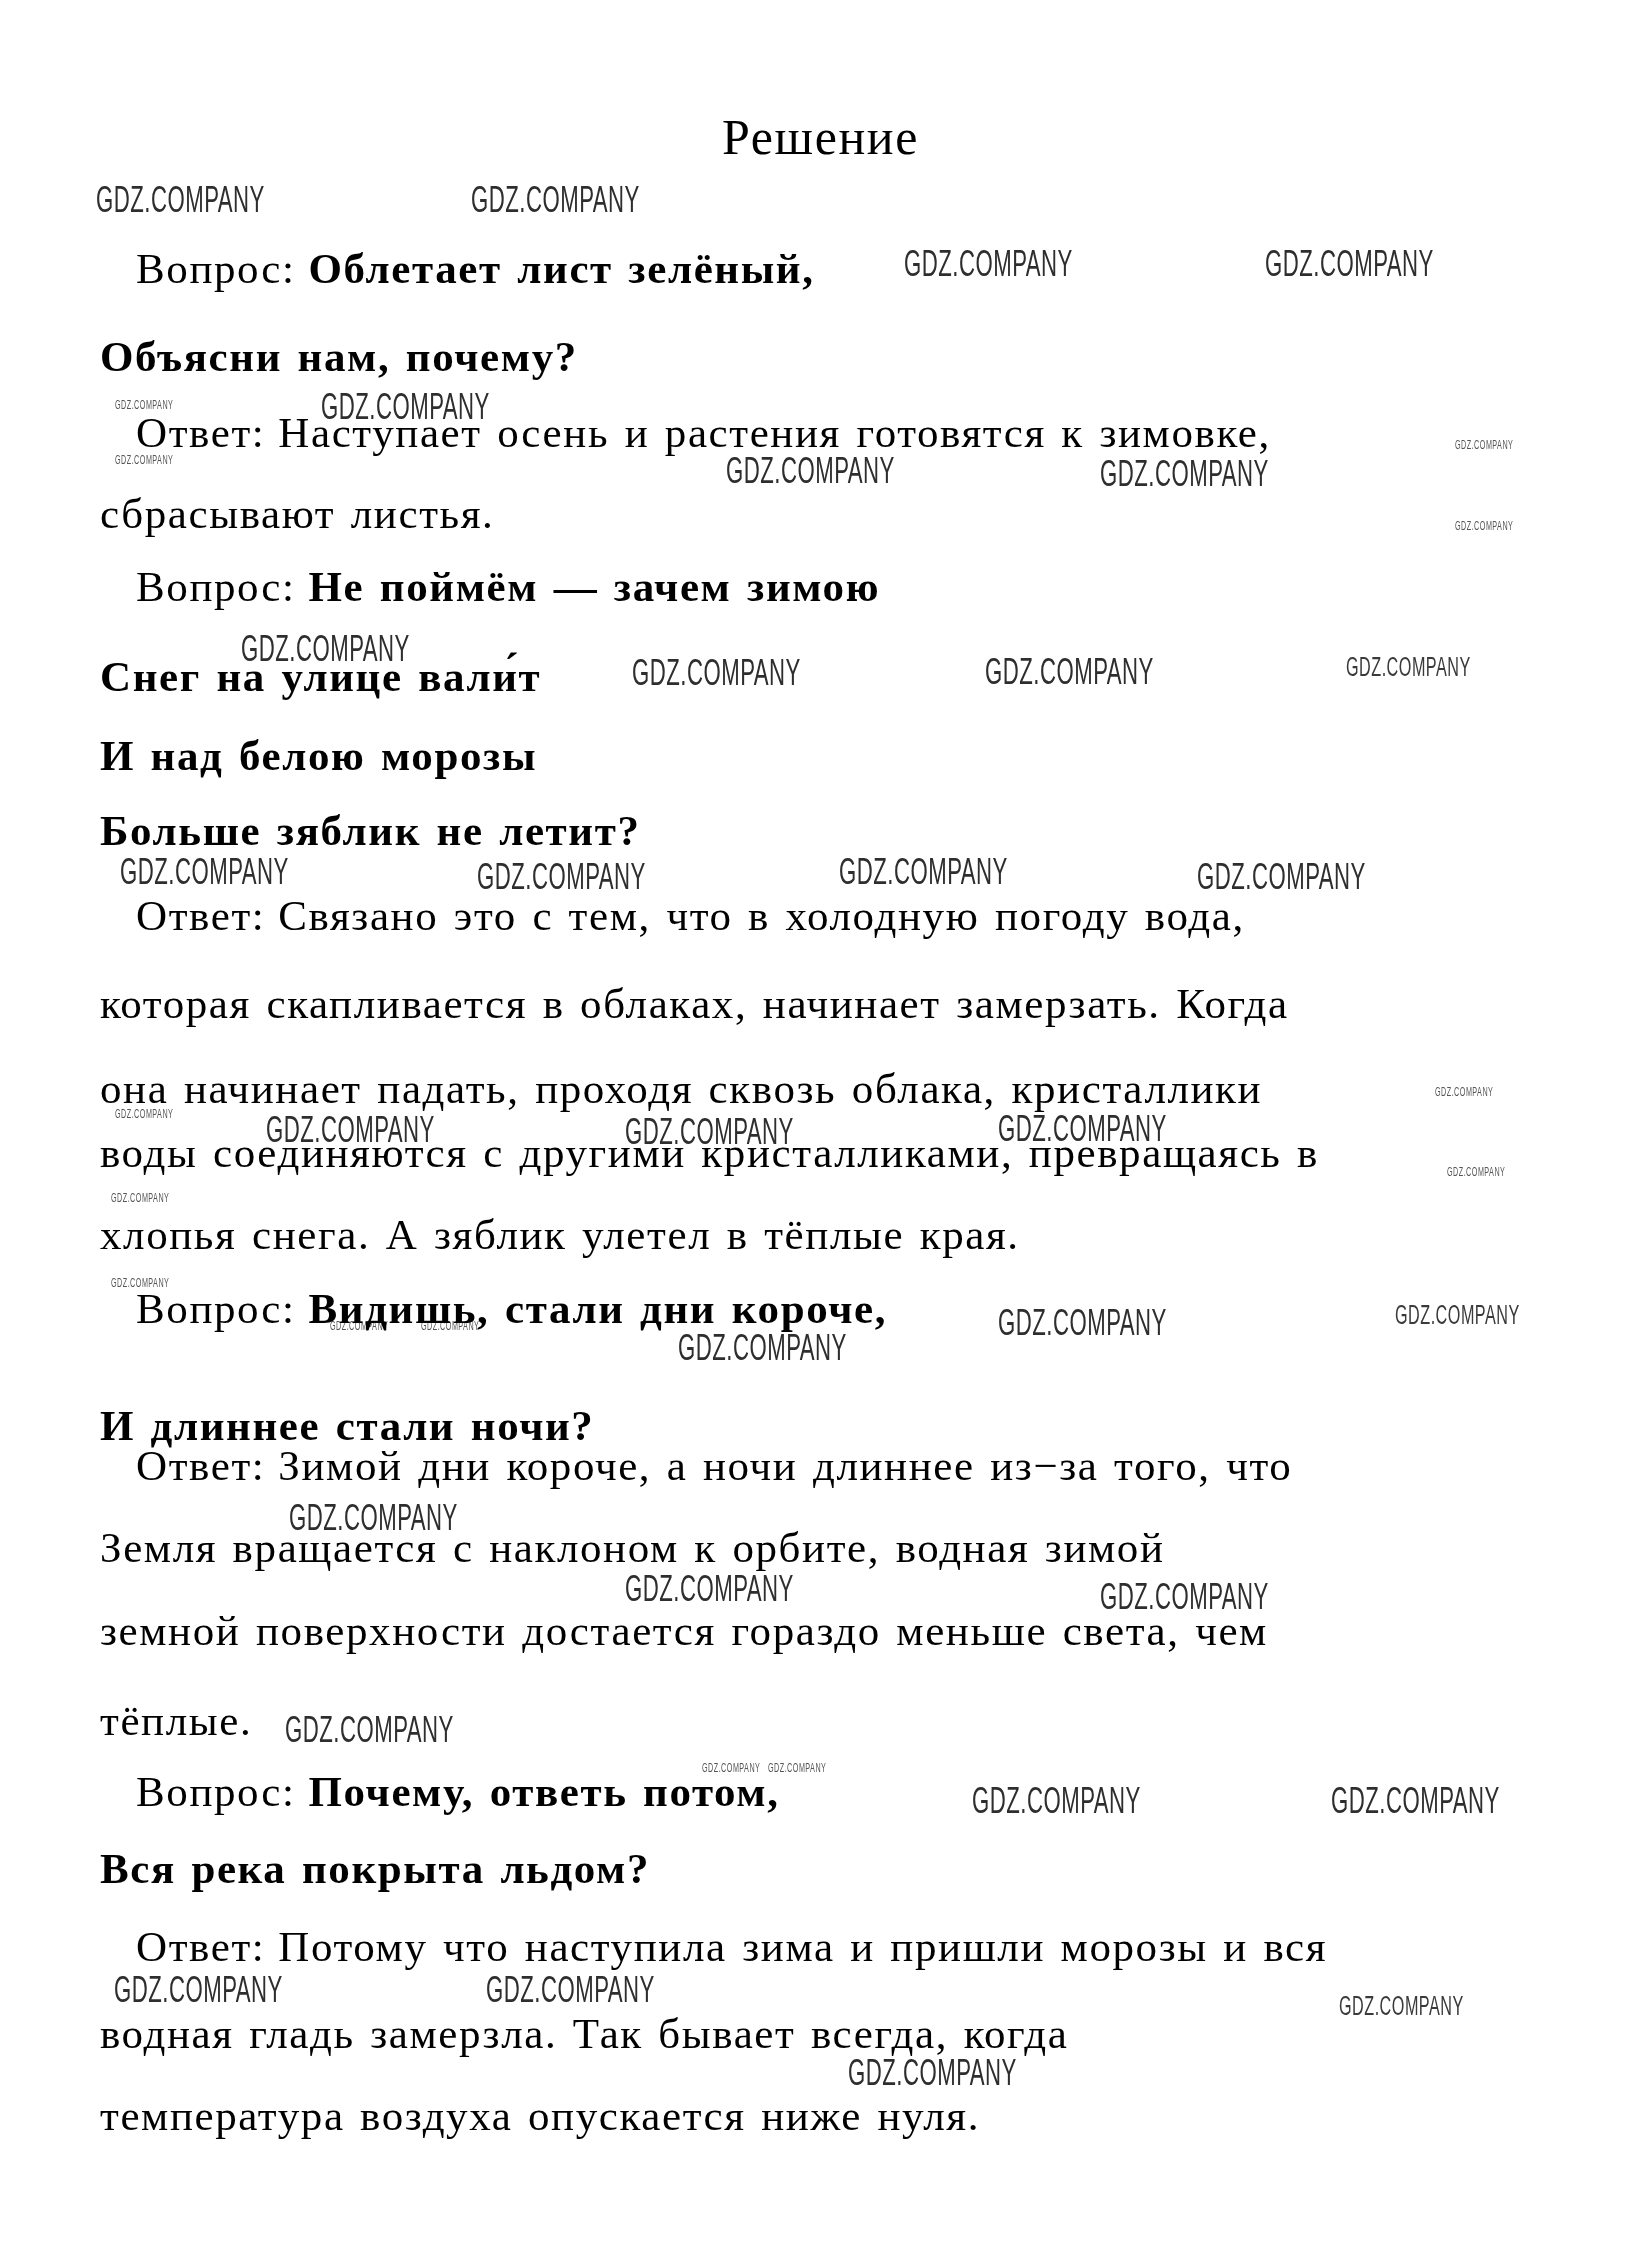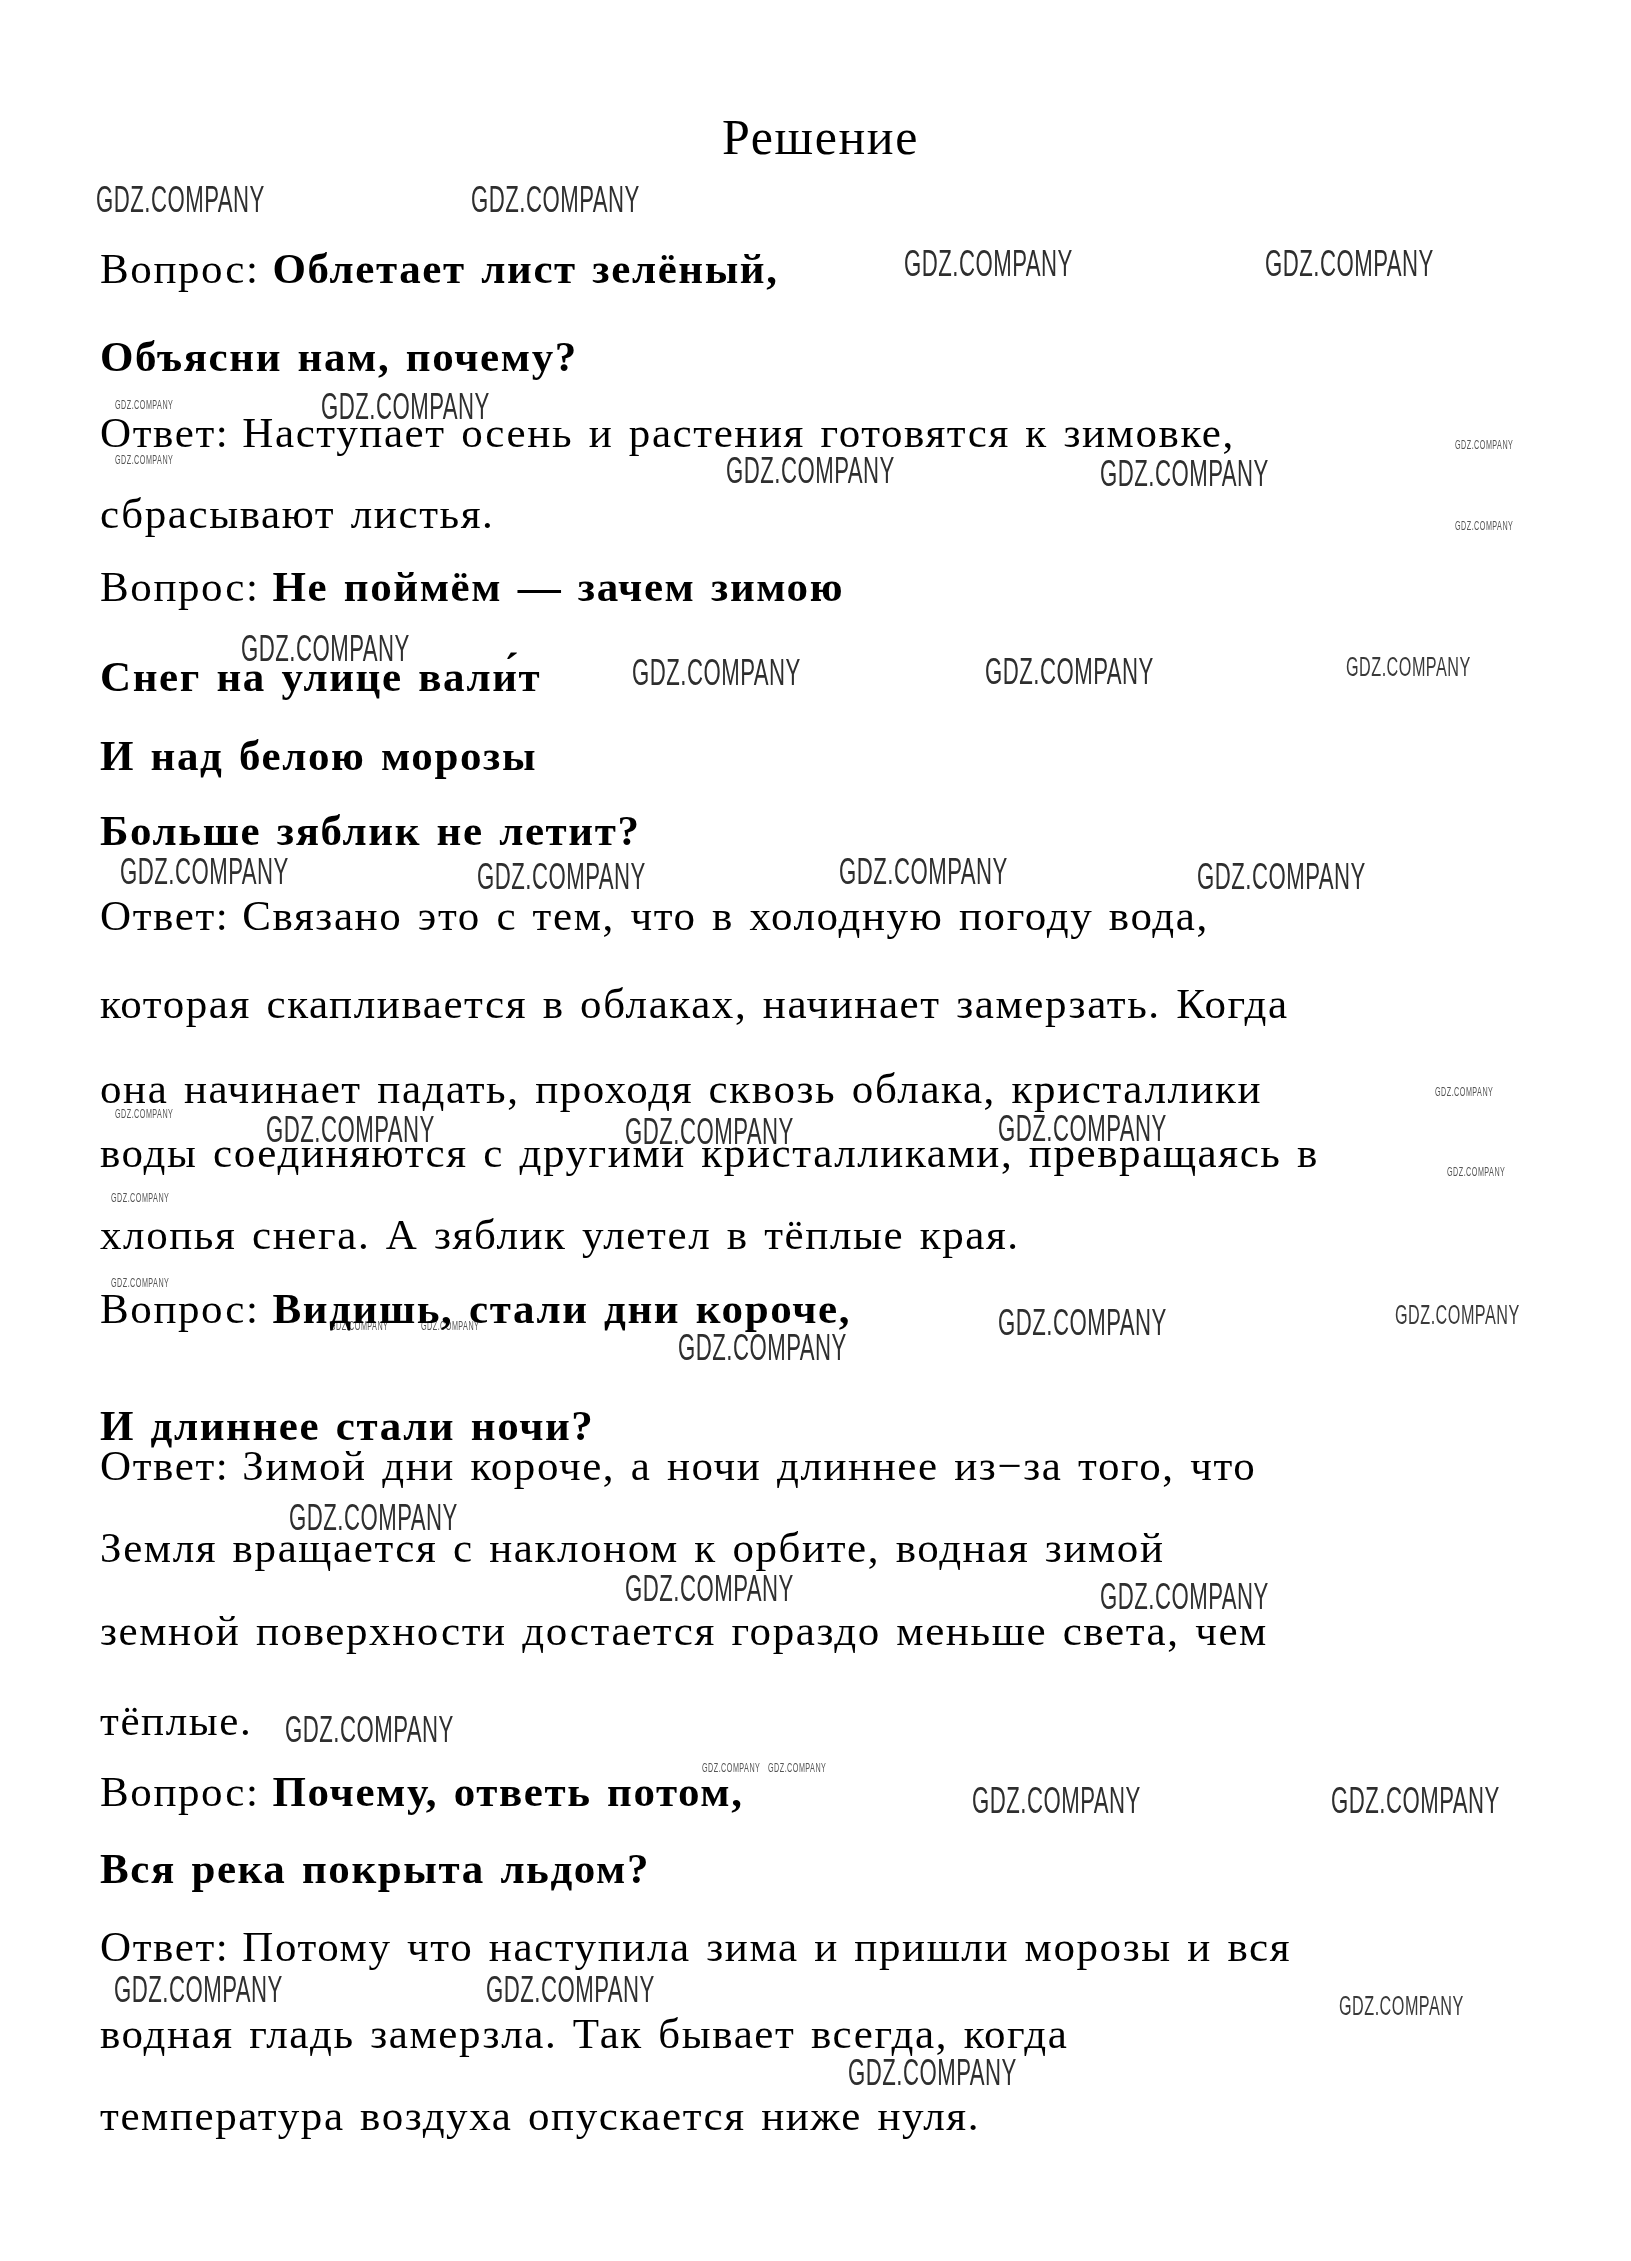--- a/index.html
+++ b/index.html
@@ -15,21 +15,21 @@
   .line {
     position:absolute;
     left:100px;
     white-space:nowrap;
     font-size:43px;
     line-height:1.2;
     letter-spacing:1.6px;
     word-spacing:3.2px;
     z-index:2;
   }
-  .line .label { font-weight:normal; margin-right:13px; }
+  .line .label { font-weight:normal; margin-right:13px;margin-left:36px; }
   .line .b { font-weight:bold; }
   .doc-title {
     position:absolute;
     top:107px; left:722px;
     font-size:50px;
     line-height:1.2;
     letter-spacing:1.6px;
     white-space:nowrap;
     z-index:2;
   }

